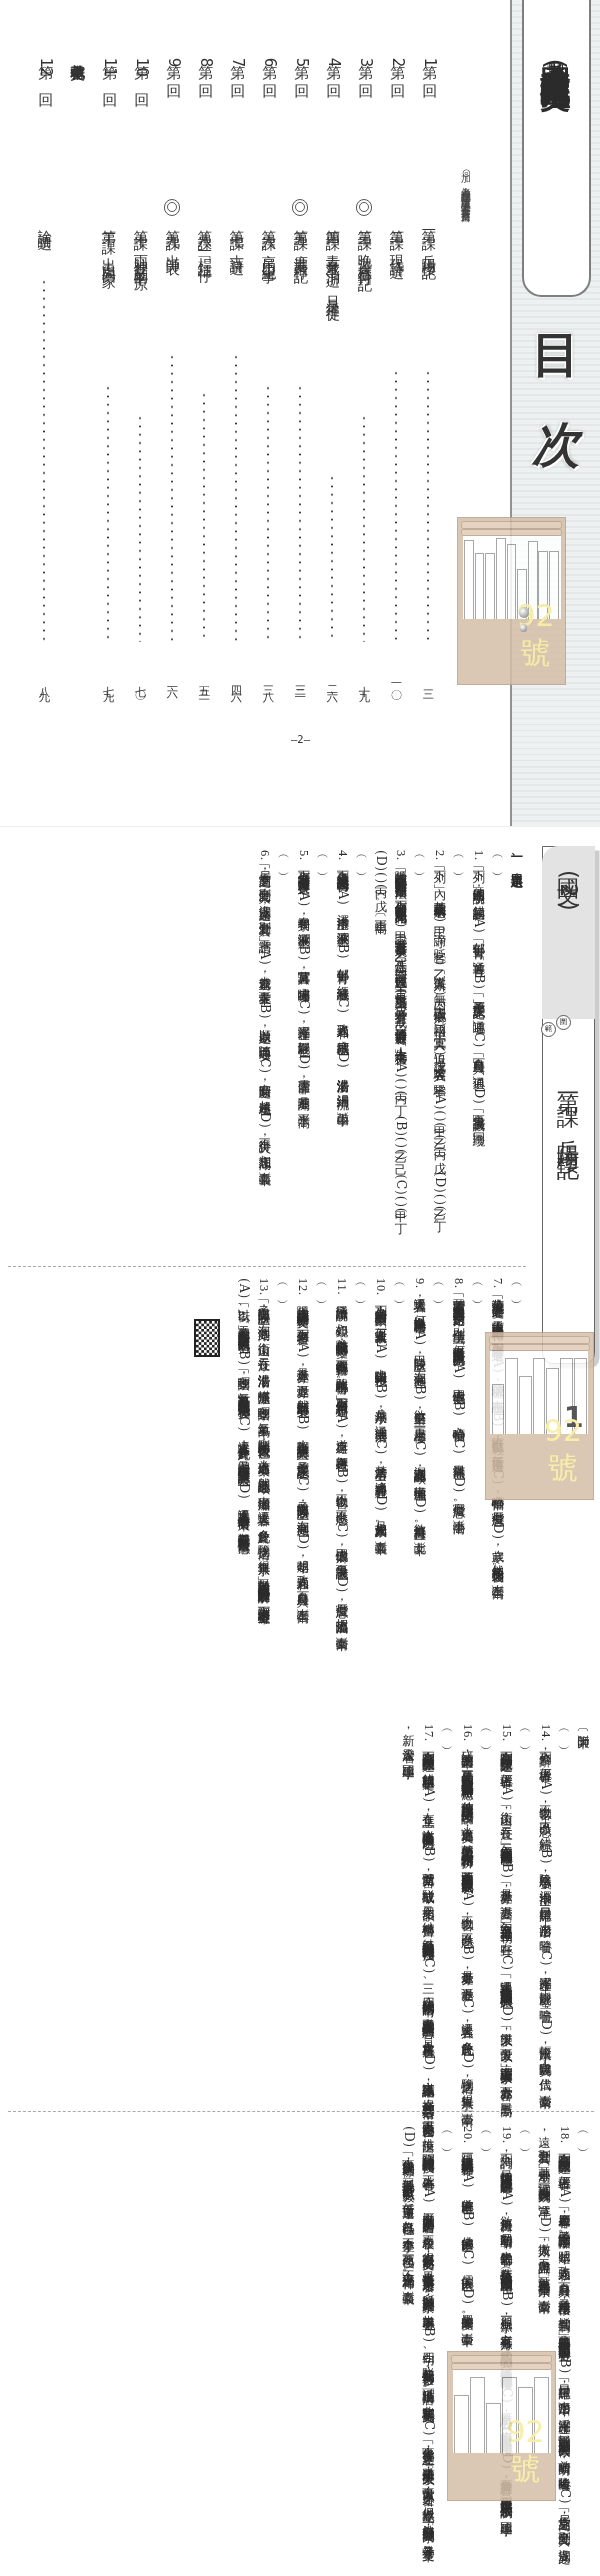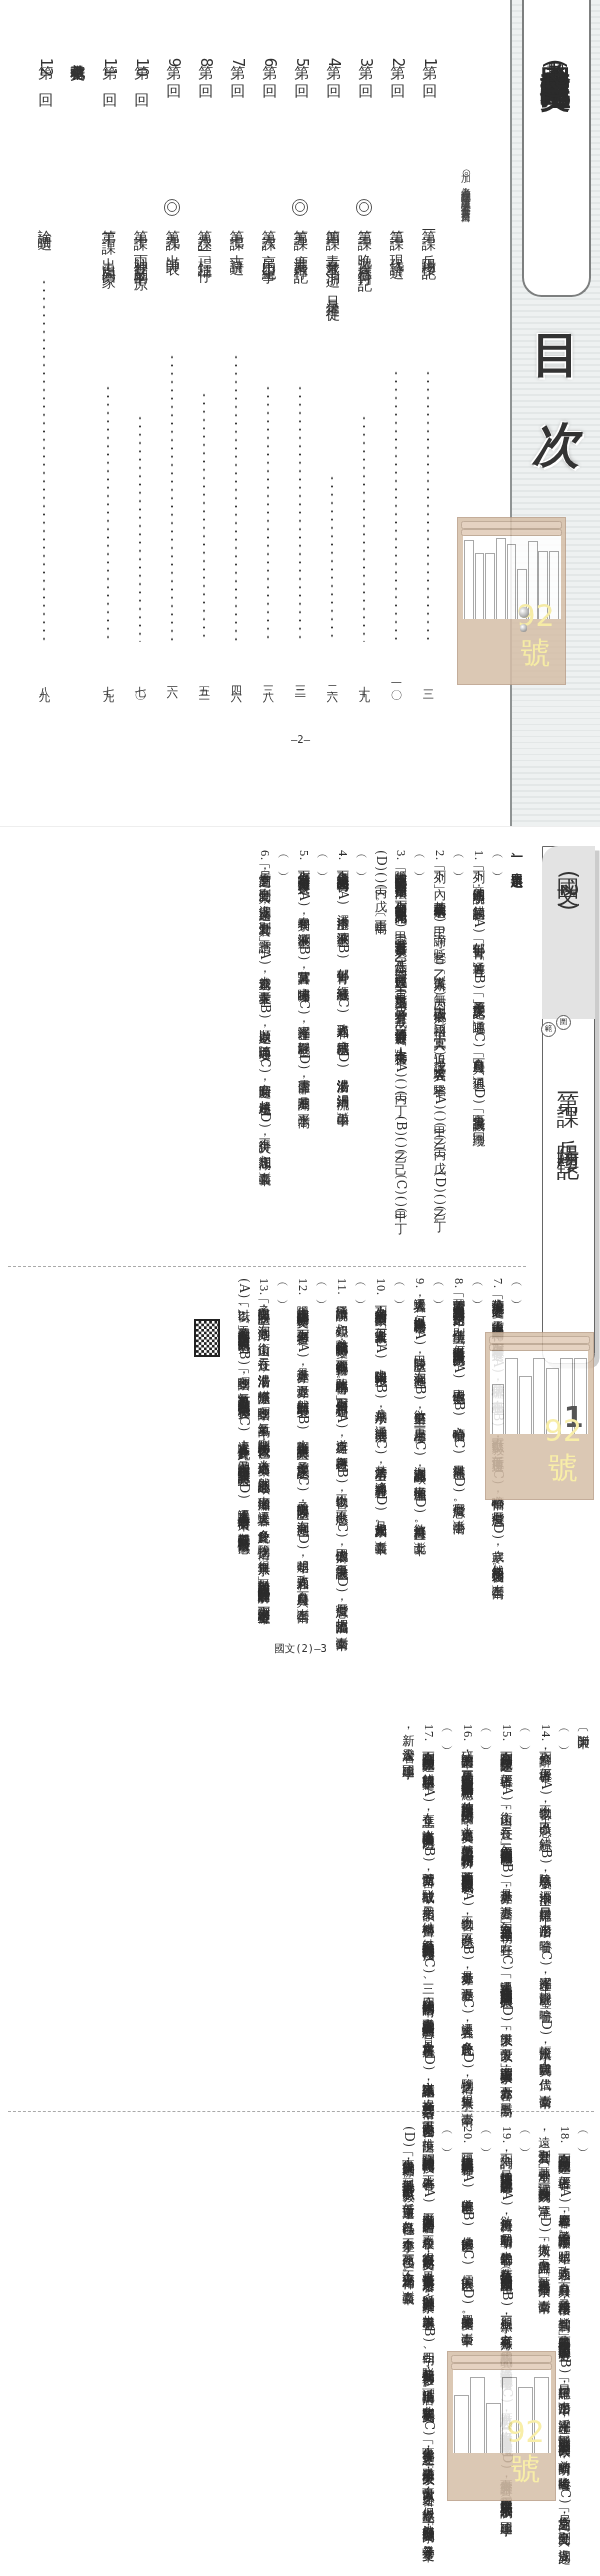--- a/index.html
+++ b/index.html
@@ -250,21 +250,20 @@
         <span style="height:70%"></span>
         <span style="height:92%"></span>
         <span style="height:80%"></span>
         <span style="height:92%"></span>
         <span style="height:92%"></span>
     </div>
     <div class="lesson-no">1</div>
     <div class="num">92號</div>
   </div>
 
-  <div class="page-footer">國文(2)—3</div>
 </section>
 
 <section class="page p4">
   <div class="qblock" style="top:64px; right:7.5px; height:421px; width:586px;">
     <div class="q"><span class="src">〔師大附中〕</span></div>
     <div class="q"><span class="paren">（　）</span><span class="qnum">14.</span><span>下列修辭，何者正確　(A)不以物喜，不以己悲—錯綜　(B)陰風怒號，濁浪排空，日星隱耀，山岳潛形—譬喻　(C)浮光躍金，靜影沉璧—譬喻　(D)輕鯈出水，白鷗矯翼—借代。</span><span class="src">〔臺南女中〕</span></div>
     <div class="q"><span class="paren">（　）</span><span class="qnum">15.</span><span>下列有關岳陽樓記之敘述，何者正確　(A)「銜遠山，吞長江。」二句主旨在描寫洞庭湖的幽靜　(B)「是進亦憂，退亦憂。」句中「進退」是分指在朝、在野　(C)「遷客騷人」指來往的商販及滿腹牢騷的旅人　(D)「樂以天下，憂以天下。」意謂處理國家大事，亦憂亦喜。</span><span class="src">〔鳳新高中〕</span></div>
     <div class="q"><span class="paren">（　）</span><span class="qnum">16.</span><span>研讀中文的篇章，要具備的第一個語文能力就是掌握篇章的聯絡照應。范仲淹在岳陽樓記中第二段已說：「前人之述備矣」，然而他又運用了哪一句話作為轉折，將前面兩段和後面的數段連成一氣　(A)不以物喜，不以己悲　(B)是進亦憂，退亦憂　(C)遷客騷人，多會於此　(D)覽物之情，得無異乎。</span><span class="src">〔臺南一中〕</span></div>
     <div class="q"><span class="paren">（　）</span><span class="qnum">17.</span><span>下列有關岳陽樓記的敘述，錯誤的選項是　(A)在立意上，詳人之所略而略人之所同　(B)就文體而言，或駢或散，交叉用韻，結構齊整，結合了辭賦與散文的寫作技巧　(C)三、四段鋪陳天候的陰晴，牽動遷客騷人情緒的悲喜，是全文主旨所在　(D)文末以議論作結，揚棄前文的悲喜之情，以天下憂樂自勵，推陳出新，發人深省。</span><span class="src">〔建國中學〕</span></div>
   </div>

